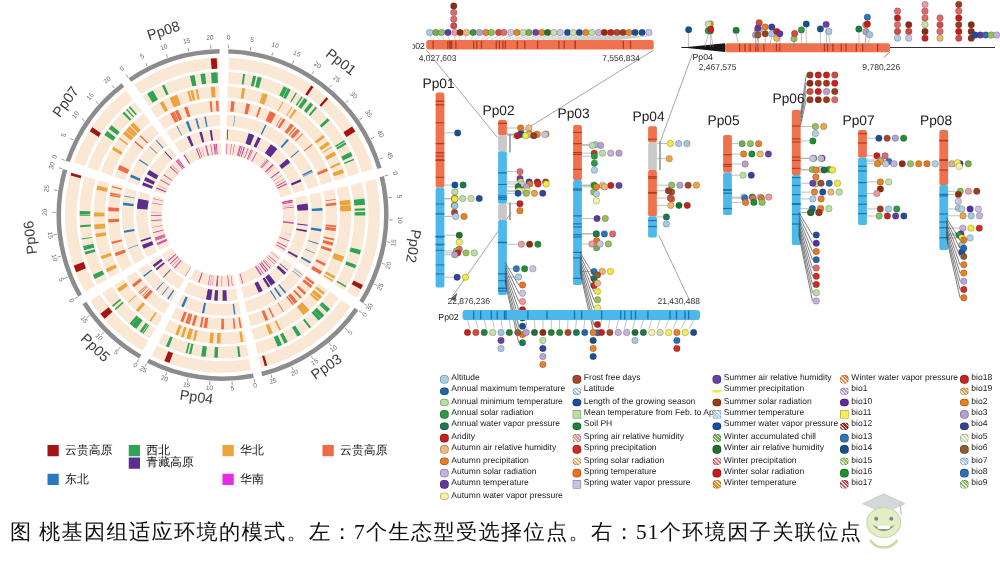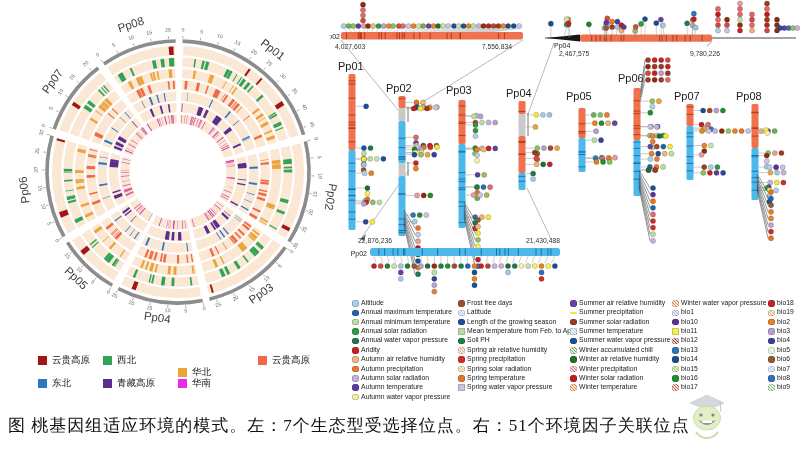--- a/index.html
+++ b/index.html
@@ -1687,33 +1687,33 @@
   </div>
 <div id="ecotype-legend">
     <div class="eitem" style="left: 10px; top: 4px;">
       <span class="eglyph" style="background-color: rgb(163, 21, 21);"></span>
       <span class="elabel">云贵高原</span>
     </div>
     <div class="eitem" style="left: 75px; top: 4px;">
       <span class="eglyph" style="background-color: rgb(47, 163, 86);"></span>
       <span class="elabel">西北</span>
     </div>
-    <div class="eitem" style="left: 150px; top: 16px;">
+    <div class="eitem" style="left: 150px; top: 4px;">
       <span class="eglyph" style="background-color: rgb(237, 163, 60);"></span>
       <span class="elabel">华北</span>
     </div>
     <div class="eitem" style="left: 230px; top: 4px;">
       <span class="eglyph" style="background-color: rgb(239, 106, 69);"></span>
       <span class="elabel">云贵高原</span>
     </div>
     <div class="eitem" style="left: 10px; top: 27px;">
       <span class="eglyph" style="background-color: rgb(43, 120, 194);"></span>
       <span class="elabel">东北</span>
     </div>
-    <div class="eitem" style="left: 75px; top: 27px;">
+    <div class="eitem" style="left: 75px; top: 14px;">
       <span class="eglyph" style="background-color: rgb(91, 45, 142);"></span>
       <span class="elabel">青藏高原</span>
     </div>
     <div class="eitem" style="left: 150px; top: 27px;">
       <span class="eglyph" style="background-color: rgb(232, 43, 232);"></span>
       <span class="elabel">华南</span>
     </div>
   </div>
 
 <div class="caption">图 桃基因组适应环境的模式。左：7个生态型受选择位点。右：51个环境因子关联位点</div>

